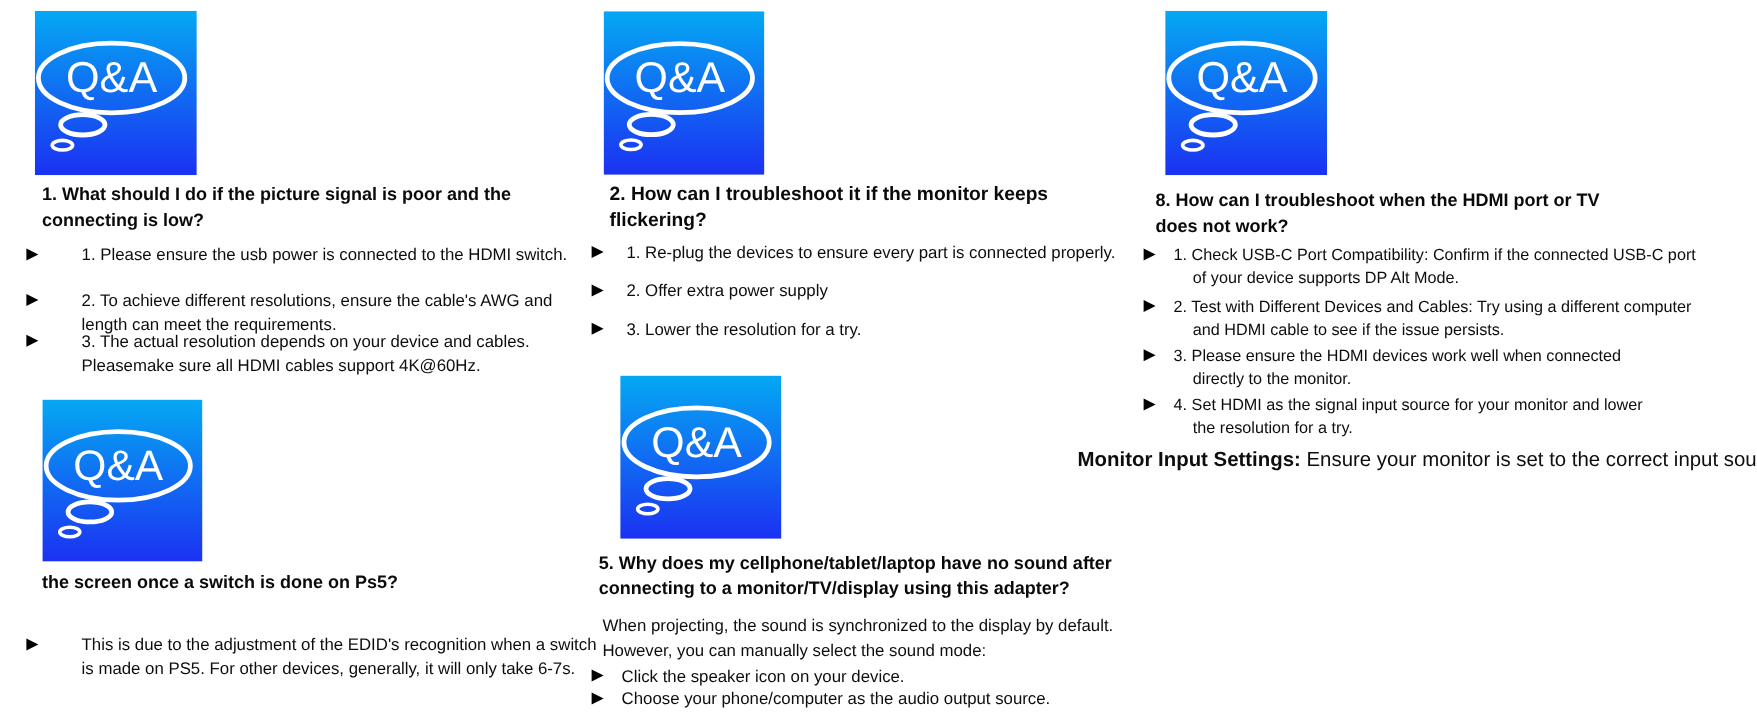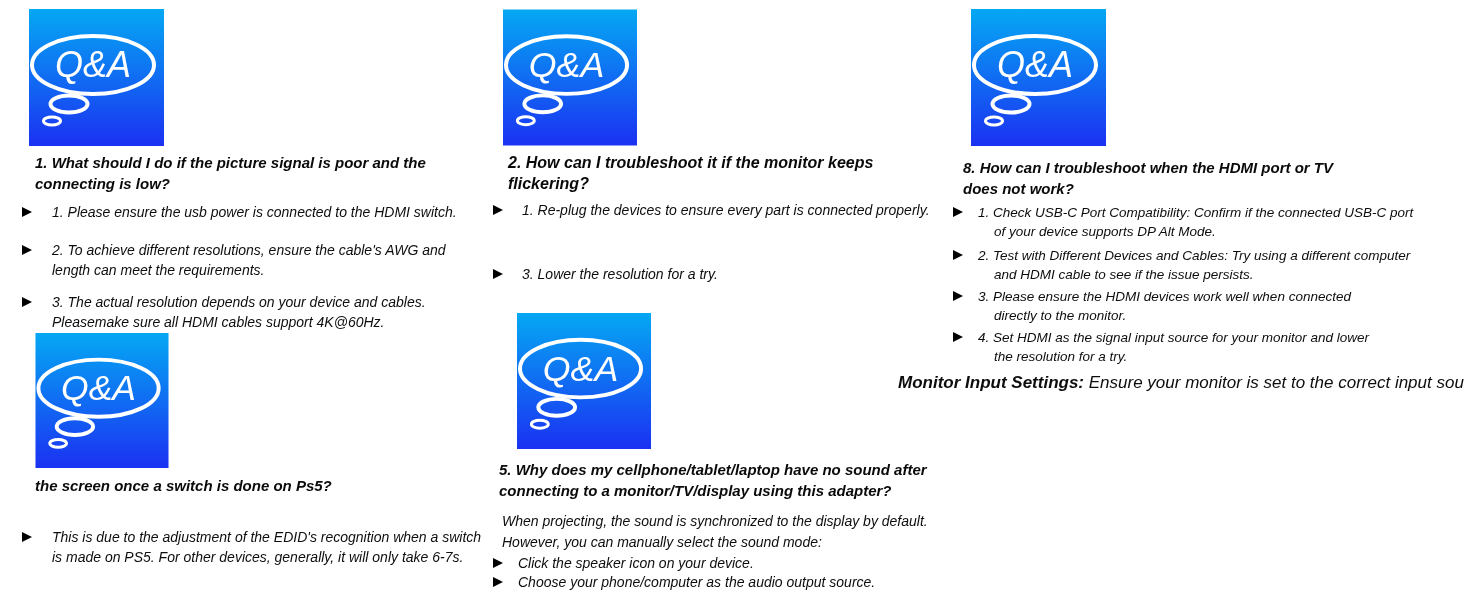--- a/index.html
+++ b/index.html
@@ -2,41 +2,41 @@
 <html><head>
 <meta charset="utf-8">
 <style>
   html,body{margin:0;padding:0;background:#ffffff;}
   body{
     width:1464px;height:600px;overflow:hidden;position:relative;
     font-family:"Liberation Sans","DejaVu Sans",sans-serif;
     color:#0d0d0d;
     -webkit-font-smoothing:antialiased;
   }
-  .page{position:absolute;left:0;top:0;width:1464px;height:594px;font-style:italic;}
+  .page{position:absolute;left:0;top:0;width:1464px;height:594px;}
   .badge{position:absolute;display:block;}
   .heading{position:absolute;font-weight:bold;color:#0a0a0a;}
   .heading div{white-space:pre;}
   .fs145{font-size:15px;line-height:21px;}
   .fs15{font-size:15px;line-height:21px;}
   .fs16{font-size:16px;line-height:21px;}
   .bullet{position:absolute;display:flex;align-items:flex-start;}
   .tri{
     flex:none;width:0;height:0;
     border-top:5px solid transparent;
     border-bottom:5px solid transparent;
     border-left:10px solid #000;
   }
   .mt5{margin-top:5px;} .mt4{margin-top:4px;}
   .btext{color:#0d0d0d;}
   .btext div{white-space:pre;}
   .body14{font-size:14px;line-height:20px;}
   .body14n{font-size:14px;line-height:19px;}
   .body135{font-size:13.5px;line-height:19px;}
-  .ml20{margin-left:20px;} .ml19{margin-left:19px;} .ml15{margin-left:15px;}
+  .ml20{margin-left:36px;} .ml19{margin-left:19px;} .ml15{margin-left:15px;}
   .hang7 div + div{margin-left:16px;}
   .intro{position:absolute;font-size:14px;line-height:21px;}
   .intro div{white-space:pre;}
   .note{position:absolute;font-size:17px;line-height:19px;white-space:pre;}
   .note .nb{font-weight:bold;}
 </style>
 </head>
 <body>
 
 <div class="page">
@@ -69,21 +69,21 @@
         <div>1. Please ensure the usb power is connected to the HDMI switch.</div>
       </div>
   </div>
   <div class="bullet" style="left:22px;top:240px">
     <span class="tri mt5"></span>
     <div class="btext body14 ml20">
         <div>2. To achieve different resolutions, ensure the cable's AWG and</div>
         <div>length can meet the requirements.</div>
       </div>
   </div>
-  <div class="bullet" style="left:22px;top:292px">
+  <div class="bullet" style="left:22px;top:274px">
     <span class="tri mt5"></span>
     <div class="btext body14 ml20">
         <div>3. The actual resolution depends on your device and cables.</div>
         <div>Pleasemake sure all HDMI cables support 4K@60Hz.</div>
       </div>
   </div>
 
   <svg class="badge" style="left:34px;top:333px" width="136" height="135" viewBox="0 0 135 137">
     <rect x="0" y="0" width="135" height="137" fill="url(#badgeGrad)"></rect>
     <ellipse cx="64" cy="56" rx="61" ry="29" fill="none" stroke="#ffffff" stroke-width="4"></ellipse>
@@ -116,20 +116,26 @@
       <div>2. How can I troubleshoot it if the monitor keeps</div>
       <div>flickering?</div>
     </div>
 
   <div class="bullet" style="left:493px;top:200px">
     <span class="tri mt5"></span>
     <div class="btext body14 ml19">
         <div>1. Re-plug the devices to ensure every part is connected properly.</div>
       </div>
   </div>
+  <div class="bullet" style="left:493px;top:232px">
+    <span class="tri mt5"></span>
+    <div class="btext body14 ml19">
+        <div>2. Offer extra power supply</div>
+      </div>
+  </div>
   <div class="bullet" style="left:493px;top:264px">
     <span class="tri mt5"></span>
     <div class="btext body14 ml19">
         <div>3. Lower the resolution for a try.</div>
       </div>
   </div>
 
   <svg class="badge" style="left:516px;top:313px" width="136" height="136" viewBox="0 0 135 137">
     <rect x="0" y="0" width="135" height="137" fill="url(#badgeGrad)"></rect>
     <ellipse cx="64" cy="56" rx="61" ry="29" fill="none" stroke="#ffffff" stroke-width="4"></ellipse>

